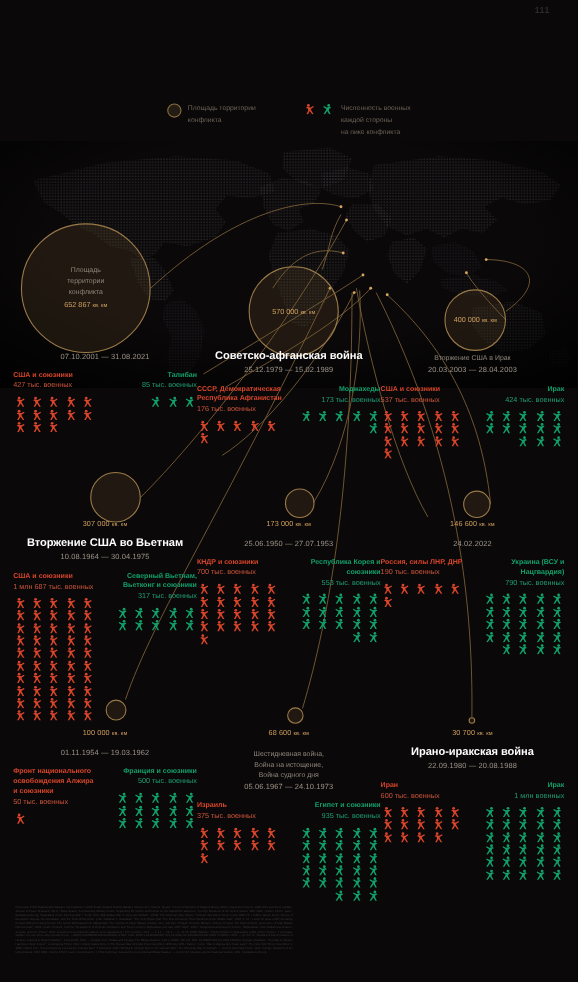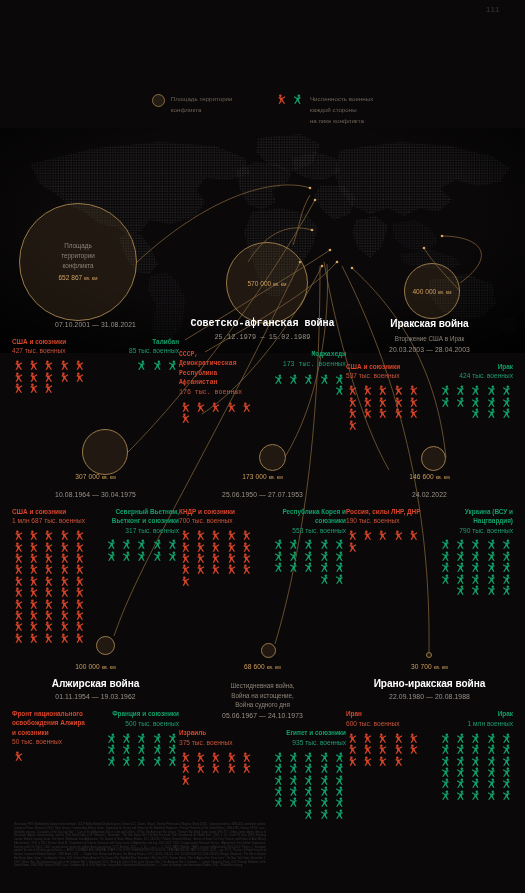--- a/index.html
+++ b/index.html
@@ -366,21 +366,21 @@
               </div>
             </div>
           </div>
         </div>
       </div>
       <div class="bubble" style="left: 226px; top: 242px; height: 82px; width: 82px;">
         <div class="bubble-inner">
           <span class="val">570 000 <small>кв. км</small></span>
         </div>
       </div>
-      <div class="card" style="left: 175px; top: 318px; font-family: Liberation Mono, monospace;">
+      <div class="card" style="left: 175px; top: 318px;">
         <div class="card-title">Советско-афганская война</div>
         <div class="card-dates">25.12.1979 — 15.02.1989</div>
         <div class="sides">
           <div class="side left red">
             <div class="side-name">СССР, Демократическая Республика Афганистан</div>
             <div class="side-count">176 тыс. военных</div>
             <div class="figs">
               <div class="fig-box">
                 <svg class="fig" viewBox="0 0 14 10">
                   <g fill="#d8452a">
@@ -486,21 +486,20 @@
             </div>
           </div>
         </div>
       </div>
       <div class="bubble" style="left: 404px; top: 263px; height: 56px; width: 56px;">
         <div class="bubble-inner">
           <span class="val">400 000 <small>кв. км</small></span>
         </div>
       </div>
       <div class="card" style="left: 342px; top: 318px;">
-        <div class="card-title">Иракская война</div>
         <div class="card-sub">Вторжение США в Ирак</div>
         <div class="card-dates">20.03.2003 — 28.04.2003</div>
         <div class="sides">
           <div class="side left red">
             <div class="side-name">США и союзники</div>
             <div class="side-count">537 тыс. военных</div>
             <div class="figs">
               <div class="fig-box">
                 <svg class="fig" viewBox="0 0 14 10">
                   <g fill="#d8452a">
@@ -739,20 +738,21 @@
                   </g>
                 </svg>
               </div>
             </div>
           </div>
         </div>
       </div>
       <div class="bubble" style="left: 82px; top: 429px; height: 46px; width: 46px;"></div>
       <div class="area-cap" style="left: 8px; top: 473px;">307 000 <small>кв. км</small></div>
       <div class="card" style="left: 8px; top: 488px;">
+        <div class="card-title">Вторжение США во Вьетнам</div>
         <div class="card-dates">10.08.1964 — 30.04.1975</div>
         <div class="sides">
           <div class="side left red">
             <div class="side-name">США и союзники</div>
             <div class="side-count">1 млн 687 тыс. военных</div>
             <div class="figs">
               <div class="fig-box">
                 <svg class="fig" viewBox="0 0 14 10">
                   <g fill="#d8452a">
                     <circle cx="5.3" cy="1.7" r="1.25"></circle>
@@ -1820,21 +1820,20 @@
                   </g>
                 </svg>
               </div>
             </div>
           </div>
         </div>
       </div>
       <div class="bubble" style="left: 95.5px; top: 635.5px; height: 19px; width: 19px;"></div>
       <div class="area-cap" style="left: 8px; top: 663px;">100 000 <small>кв. км</small></div>
       <div class="card" style="left: 8px; top: 678px;">
-        <div class="card-title">Алжирская война</div>
         <div class="card-dates">01.11.1954 — 19.03.1962</div>
         <div class="sides">
           <div class="side left red">
             <div class="side-name">Фронт национального освобождения Алжира и союзники</div>
             <div class="side-count">50 тыс. военных</div>
             <div class="figs">
               <div class="fig-box">
                 <svg class="fig" viewBox="0 0 14 10">
                   <g fill="#d8452a">
                     <circle cx="5.3" cy="1.7" r="1.25"></circle>

